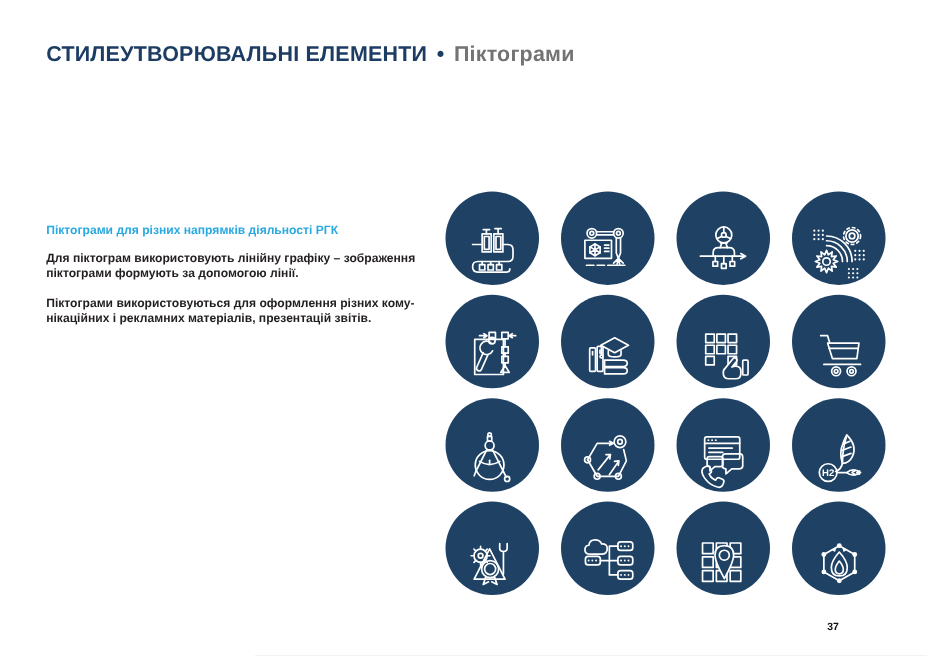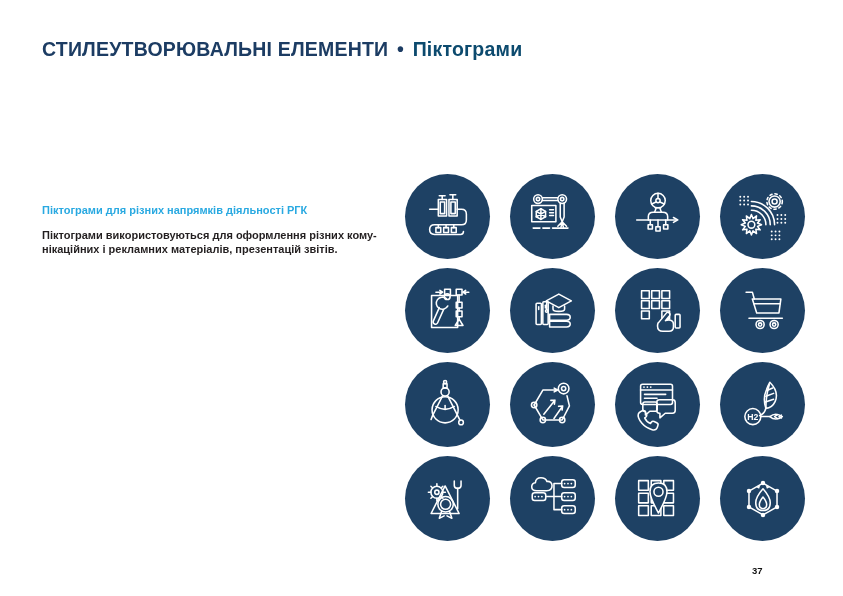--- a/index.html
+++ b/index.html
@@ -2,50 +2,52 @@
 <html><head>
 <meta charset="utf-8">
 <style>
   html,body { margin:0; padding:0; background:#e9e9e9; }
   .page {
     position:relative; width:843px; height:596px; background:#ffffff;
     font-family:"Liberation Sans", sans-serif; overflow:hidden; margin:0 auto;
   }
   .title { position:absolute; left:42px; top:38px; font-size:19.5px; font-weight:700;
            color:#1c3c63; letter-spacing:.2px; white-space:nowrap; }
-  .title .accent { color:#0c4a6e;margin-top:26px; }
+  .title .accent { color:#737373;margin-top:26px; }
   .title .bullet { color:#1c3c63; padding:0 3px; }
   .lead { position:absolute; left:42px; top:164px; width:356px;margin-top:40px; }
   .lead .lead-heading { font-size:11px; font-weight:700; color:#29a9e1; margin:0 0 12px 0; }
   .lead p { font-size:11px; font-weight:700; color:#231f20; line-height:14px;
             margin:0 0 13px 0; white-space:pre-line; }
   .grid { position:absolute; left:405px; top:174px; display:grid;
           grid-template-columns:repeat(4,85px); grid-auto-rows:85px; gap:9px 20px; }
   .picto { width:85px; height:85px; border-radius:50%; background:#1e4164;
-           display:flex; align-items:center; justify-content:center; }
+           display:flex; align-items:flex-end; justify-content:center; }
   .picto svg { display:block; }
   .s { fill:none; stroke:#ffffff; stroke-width:1.6; stroke-linecap:round; stroke-linejoin:round; }
   .f { fill:#ffffff; stroke:none; }
   .bgfill { fill:#1e4164; stroke:#ffffff; stroke-width:1.6; stroke-linejoin:round; }
   .pagenum { position:absolute; left:752px; top:565px; font-size:9.5px; font-weight:700; color:#111; }
   .h2text { font-size:9px; font-weight:700; font-family:"Liberation Sans",sans-serif; }
 </style>
 </head>
 <body>
 
 <div class="page">
 
   <div class="title">
     <span>СТИЛЕУТВОРЮВАЛЬНІ ЕЛЕМЕНТИ</span>
     <span class="bullet">•</span>
     <span class="accent">Піктограми</span>
   </div>
 
   <div class="lead">
     <div class="lead-heading">Піктограми для різних напрямків діяльності РГК</div>
+    <p>Для піктограм використовують лінійну графіку – зображення
+піктограми формують за допомогою лінії.</p>
     <p>Піктограми використовуються для оформлення різних кому-
 нікаційних і рекламних матеріалів, презентацій звітів.</p>
   </div>
 
   <div class="grid">
 
     <div class="picto">
       <svg width="58" height="58" viewBox="0 0 60 60">
           <g class="s">
         <rect x="20" y="12" width="8.5" height="17"></rect>

